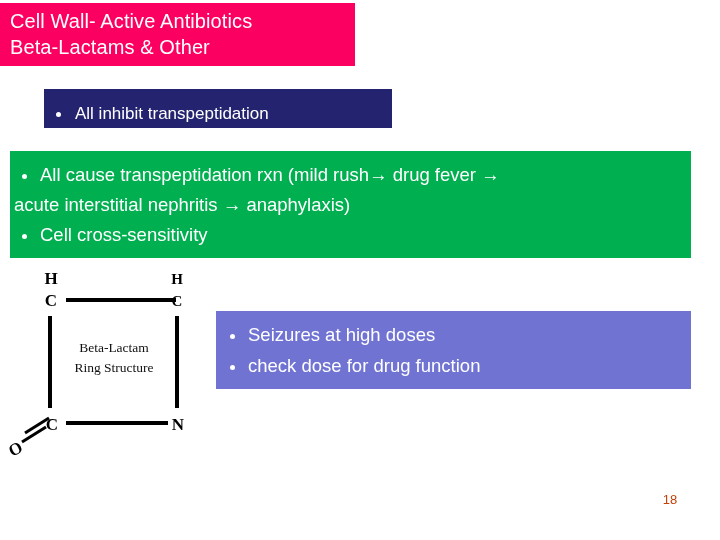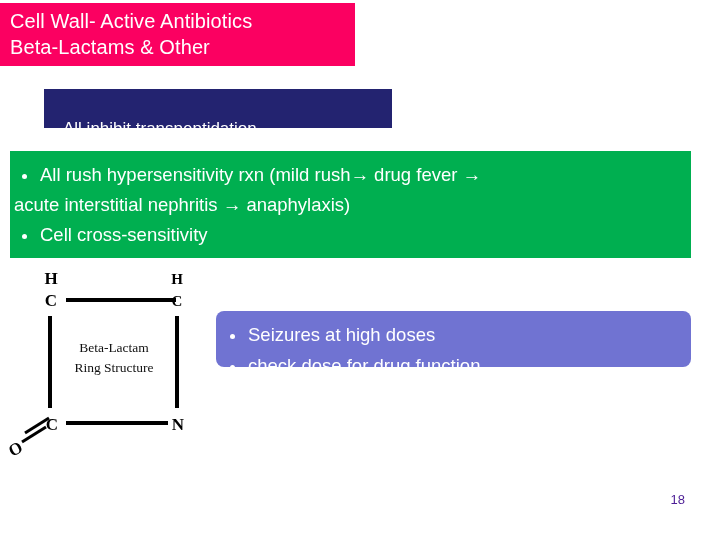--- a/index.html
+++ b/index.html
@@ -45,22 +45,23 @@
     position: absolute;
     left: 44px;
     top: 89px;
     width: 348px;
     height: 39px;
     background: #232370;
     box-sizing: border-box;
   }
   .navy-band .bullet-row {
     display: flex;
-    align-items: flex-end;
+    align-items: center;
     height: 50px;
+    padding-left: 12px;
   }
   .bullet-dot {
     display: inline-block;
     width: 5px;
     height: 5px;
     border-radius: 50%;
     background: #ffffff;
     flex: 0 0 auto;
     margin-right: 14px;
   }
@@ -93,25 +94,24 @@
     margin-right: 13px;
     vertical-align: middle;
   }
 
   
   .purple-band {
     position: absolute;
     left: 216px;
     top: 311px;
     width: 475px;
-    height: 56px;
+    height: 78px;
     background: #7073D2;
     box-sizing: border-box;
     padding: 8px 0 0 14px;
-    border-radius: 8px;
   }
   .purple-line {
     color: #ffffff;
     font-size: 18.5px;
     line-height: 31px;
     white-space: nowrap;
   }
   .purple-line .bullet-dot {
     margin-right: 13px;
     vertical-align: middle;
@@ -137,22 +137,22 @@
     fill: #111111;
     font-size: 13.5px;
   }
 
   
   .page-number {
     position: absolute;
     left: 655px;
     top: 492px;
     width: 30px;
-    text-align: right;
-    color: #4c1d95;
+    text-align: center;
+    color: #c2410c;
     font-size: 13px;
     font-family: "Liberation Sans", sans-serif;
   }
 </style>
 </head>
 <body>
 
 <div id="slide">
 
   <div class="title-band">
@@ -162,21 +162,21 @@
 
   <div class="navy-band">
     <div class="bullet-row">
       <span class="bullet-dot"></span>
       <span class="navy-text">All inhibit transpeptidation</span>
     </div>
   </div>
 
   <div class="green-band">
     <div class="green-line">
-      <span class="bullet-dot"></span><span>All rush hypersensitivity rxn (mild rush→ drug fever →</span>
+      <span class="bullet-dot"></span><span>All cause transpeptidation rxn (mild rush→ drug fever →</span>
     </div>
     <div class="green-line">acute interstitial nephritis → anaphylaxis)</div>
     <div class="green-line">
       <span class="bullet-dot"></span><span>Cell cross-sensitivity</span>
     </div>
   </div>
 
   <div class="purple-band">
     <div class="purple-line">
       <span class="bullet-dot"></span><span>Seizures at high doses</span>

